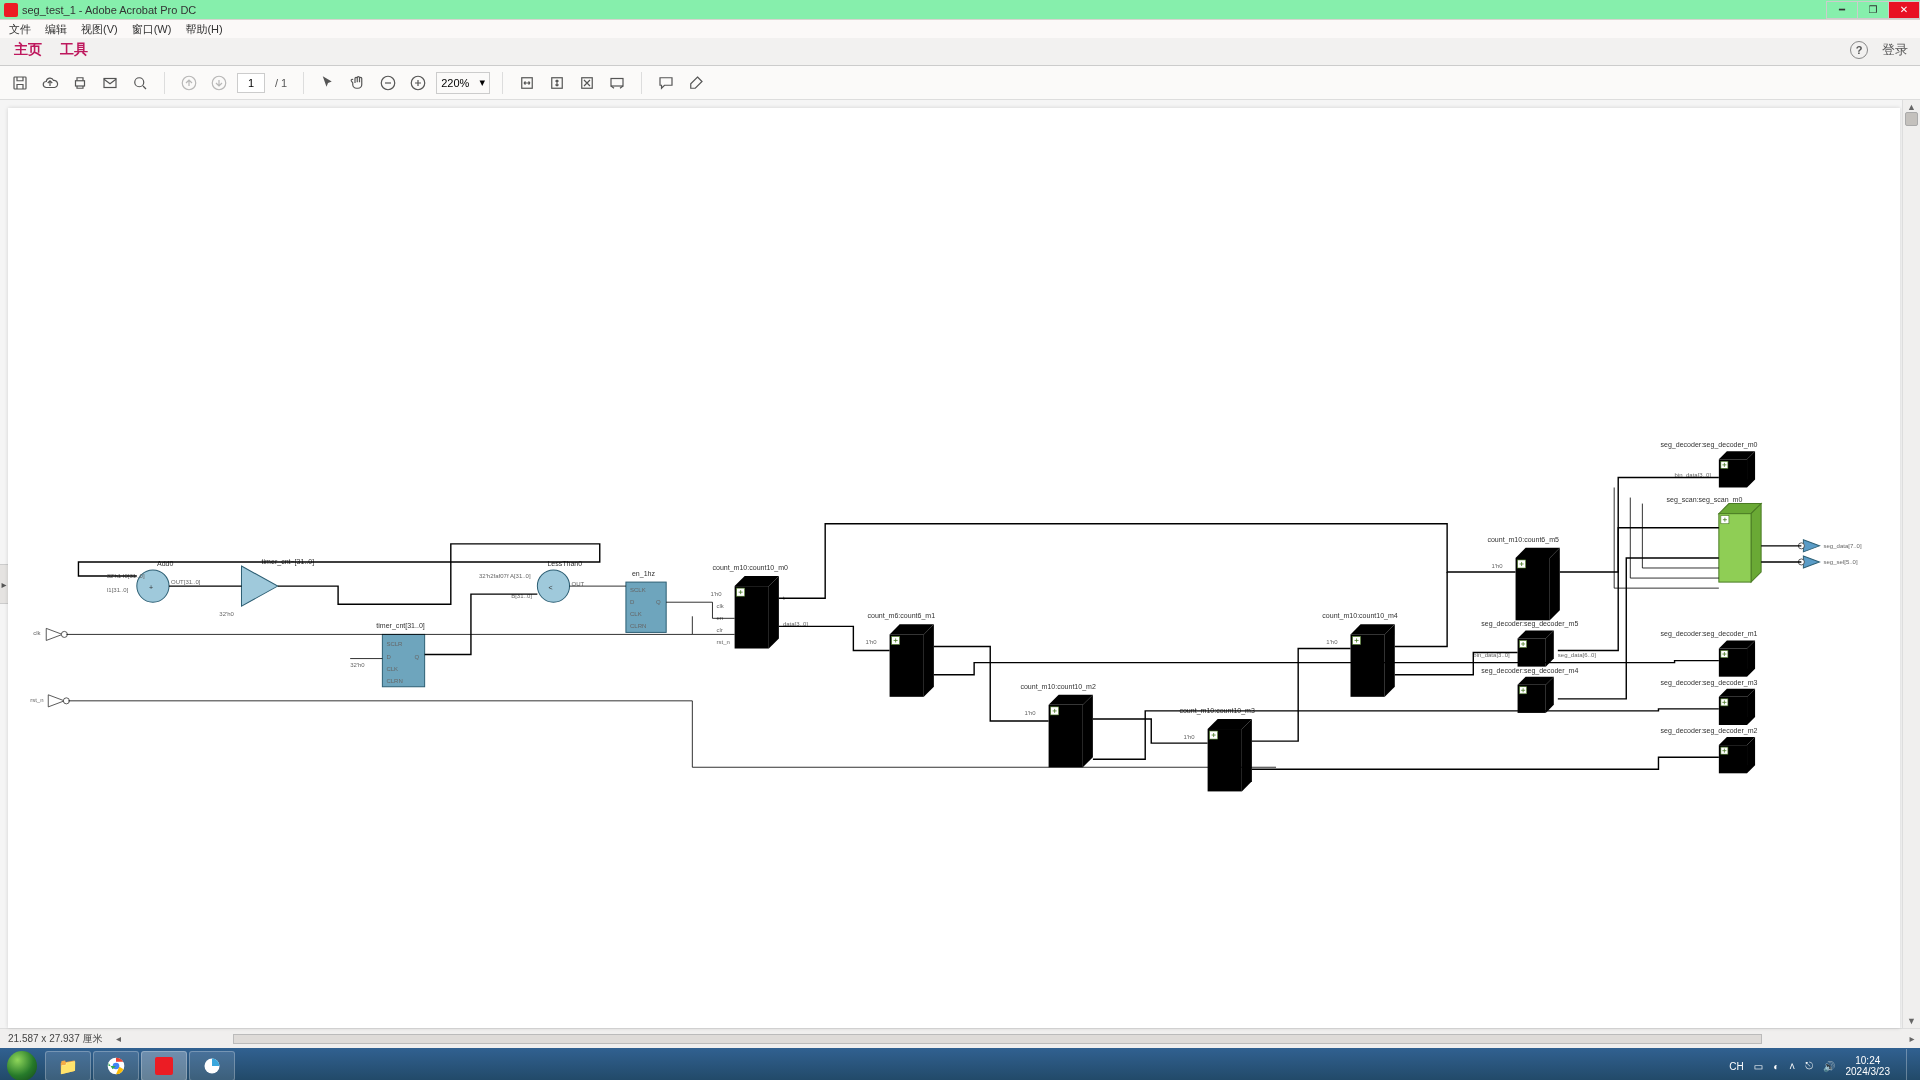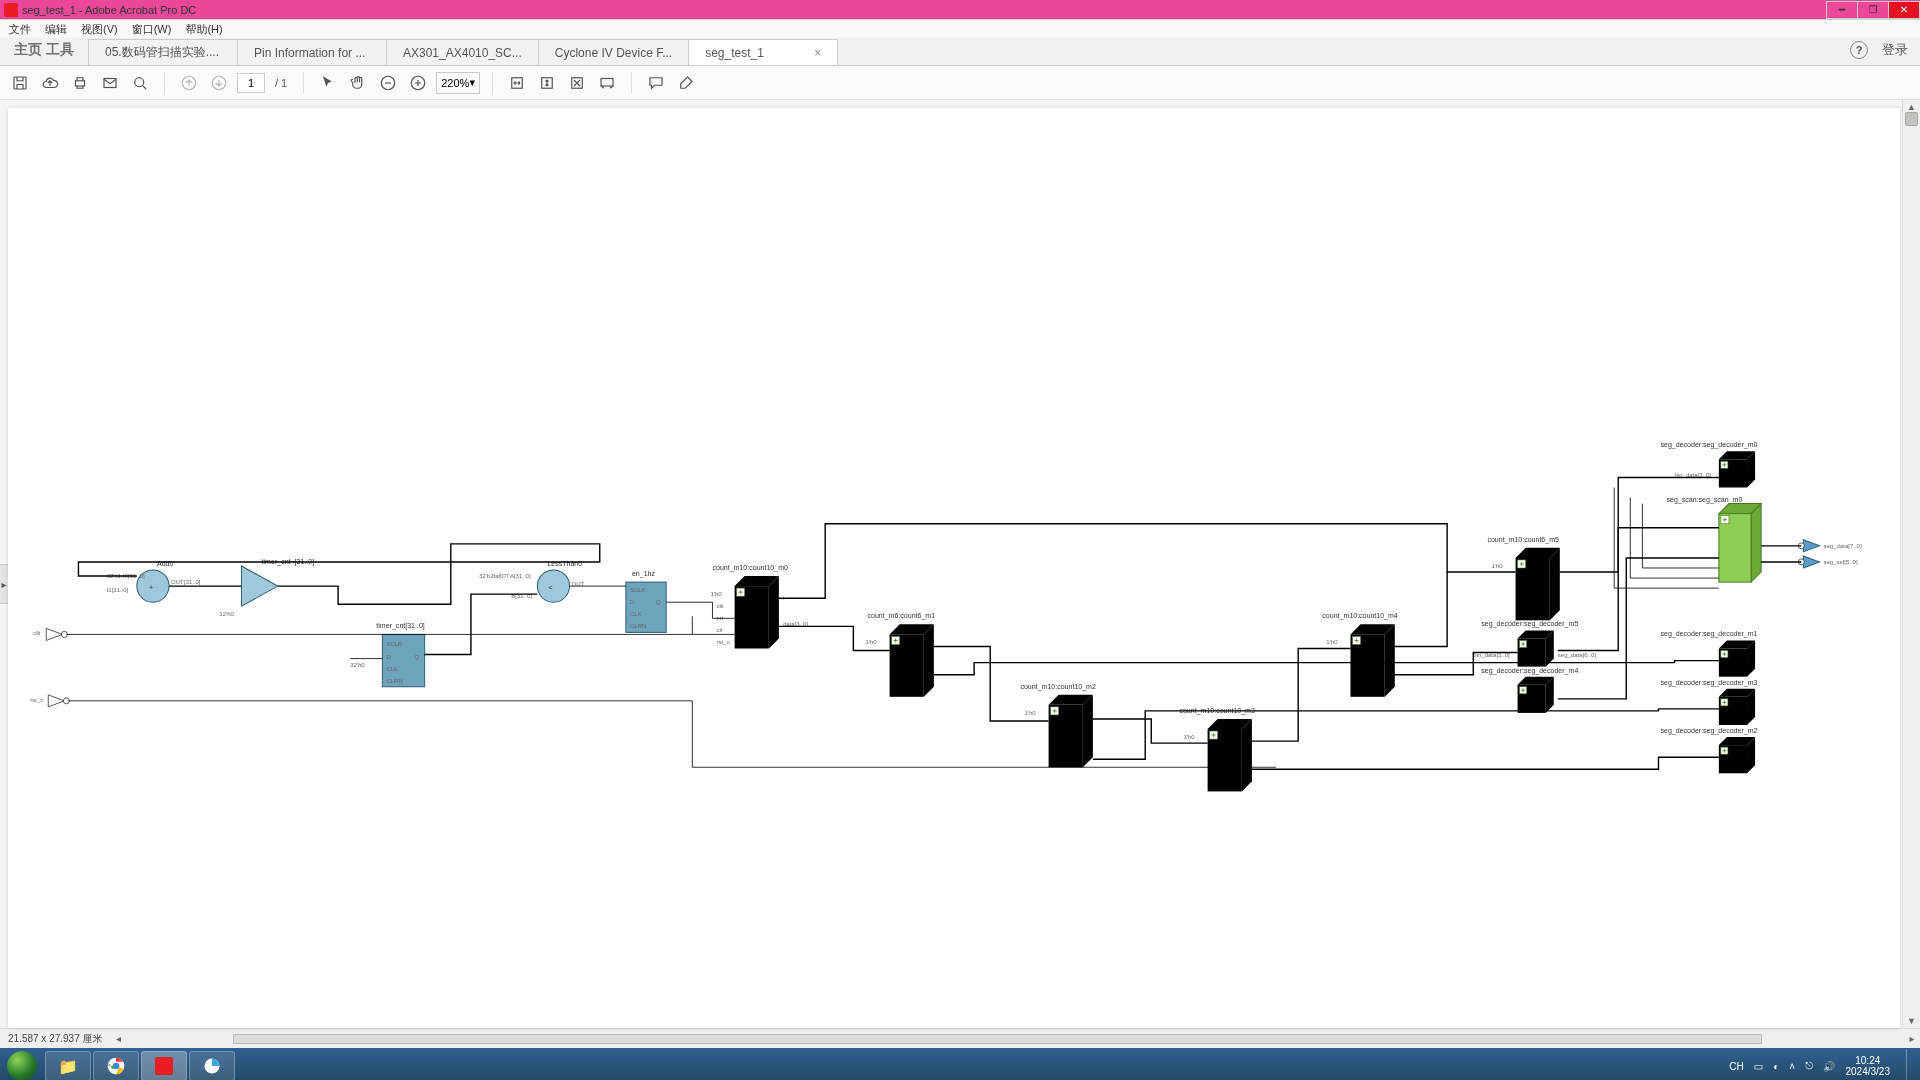--- a/index.html
+++ b/index.html
@@ -1,45 +1,45 @@
 <!DOCTYPE html>
 <html><head>
 <meta charset="utf-8">
 <style>
 * { box-sizing: border-box; margin: 0; padding: 0; font-family: "Microsoft YaHei", Arial, sans-serif; }
 body { width: 1920px; height: 1080px; overflow: hidden; background: #fff; }
 
 
-.titlebar { height: 20px; background: #ec4899; border-bottom: 1px solid #d8d4cf; display:flex; align-items:center; font-size:11px; color:#333; }
+.titlebar { height: 20px; background: #86efac; border-bottom: 1px solid #d8d4cf; display:flex; align-items:center; font-size:11px; color:#333; }
 .titlebar .icon-app { width:14px; height:14px; margin:0 4px; background:#ec1c24; border-radius:2px;}
 .win-controls { margin-left:auto; display:flex; }
 .win-controls div { width:32px; height:18px; border:1px solid #ccc; margin-left:-1px; display:flex; align-items:center; justify-content:center; font-size:10px; }
 .win-controls .close-btn { background:#e81123; color:#fff; }
 
 
 .menubar { height:18px; background:#fbf9f8; display:flex; align-items:center; font-size:11px; color:#333; padding-left:9px; gap:14px;}
 
 
 .toprow { height:28px; background:#f2f1f0; border-bottom:1px solid #ccc; display:flex; align-items:flex-end; }
-.maintabs { display:flex; gap:4px; padding:0 14px 6px 14px; font-size:14px; font-weight:bold; color:#737373; }
+.maintabs { display:flex; gap:18px; padding:0 14px 6px 14px; font-size:14px; font-weight:bold; color:#be185d; }
 .doc-tabs { flex:1; display:flex; align-items:flex-end; height:100%; font-size:12px; }
 .doc-tab { height:26px; border:1px solid #ccc; border-bottom:none; background:#f3f2f1; padding:0 16px; display:flex; align-items:center; min-width:150px; max-width:180px; margin-right:-1px; color:#555; }
 .doc-tab.active { background:#fff; }
 .doc-tab .close-x { margin-left:auto; color:#888; padding-left:8px;}
 .right-tools { margin-left:auto; display:flex; align-items:center; gap:14px; padding:0 12px 6px 0; font-size:13px; color:#555;}
 .right-tools .help-icon { width:18px; height:18px; border:1px solid #888; border-radius:50%; display:flex; align-items:center; justify-content:center; font-size:11px; font-weight:bold;}
 
 
 .toolbar { height:34px; background:#fbfaf9; border-bottom:1px solid #ddd; display:flex; align-items:center; padding:0 8px; gap:6px; }
 .tb-sep { width:1px; height:22px; background:#ddd; margin:0 6px; }
 .tb-btn { width:24px; height:24px; display:flex; align-items:center; justify-content:center; color:#555; }
 .tb-btn svg { width:18px; height:18px; }
 .page-input { width:28px; height:20px; border:1px solid #ccc; text-align:center; font-size:11px;}
 .page-total { font-size:11px; color:#555; padding:0 4px; }
-.zoom-combo { display:flex; align-items:center; border:1px solid #ccc; height:22px; padding:0 4px; font-size:11px; gap:0;}
+.zoom-combo { display:flex; align-items:center; border:1px solid #ccc; height:22px; padding:0 4px; font-size:11px; gap:10px;}
 
 
 .docarea { position:relative; background:#f5f5f5; height: calc(1080px - 20px - 18px - 28px - 34px - 16px - 36px); }
 .page { position:absolute; left:8px; top:8px; right:20px; bottom:0; background:#fff; box-shadow:0 0 4px rgba(0,0,0,.15);}
 .vscroll { position:absolute; right:0; top:0; width:18px; height:100%; background:#f0efee; border-left:1px solid #ddd;}
 .vscroll .thumb { position:absolute; left:2px; right:2px; top:12px; height:14px; background:#c4c1bd; border:1px solid #aaa; border-radius:2px;}
 .vscroll .arrow { position:absolute; left:0; right:0; height:14px; display:flex; align-items:center; justify-content:center; font-size:9px; color:#666;}
 .left-collapse { position:absolute; left:-2px; top:50%; width:12px; height:40px; background:#e5e3e1; border:1px solid #ccc; display:flex; align-items:center; justify-content:center; font-size:10px; color:#555;}
 
 
@@ -90,38 +90,20 @@
   <span>编辑</span>
   <span>视图(V)</span>
   <span>窗口(W)</span>
   <span>帮助(H)</span>
 </div>
 
 <div class="toprow">
   <div class="maintabs">
     <span>主页</span>
     <span>工具</span>
-  </div>
-  <div class="doc-tabs">
-    <div class="doc-tab">
-        <span>05.数码管扫描实验....</span>
-      </div>
-    <div class="doc-tab">
-        <span>Pin Information for ...</span>
-      </div>
-    <div class="doc-tab">
-        <span>AX301_AX4010_SC...</span>
-      </div>
-    <div class="doc-tab">
-        <span>Cyclone IV Device F...</span>
-      </div>
-    <div class="doc-tab active">
-      <span>seg_test_1</span>
-      <span class="close-x">×</span>
-    </div>
   </div>
   <div class="right-tools">
     <div class="help-icon">?</div>
     <span>登录</span>
   </div>
 </div>
 
 <div class="toolbar">
   <div class="tb-btn">
       <svg viewBox="0 0 24 24" fill="none" stroke="currentColor" stroke-width="1.6">

